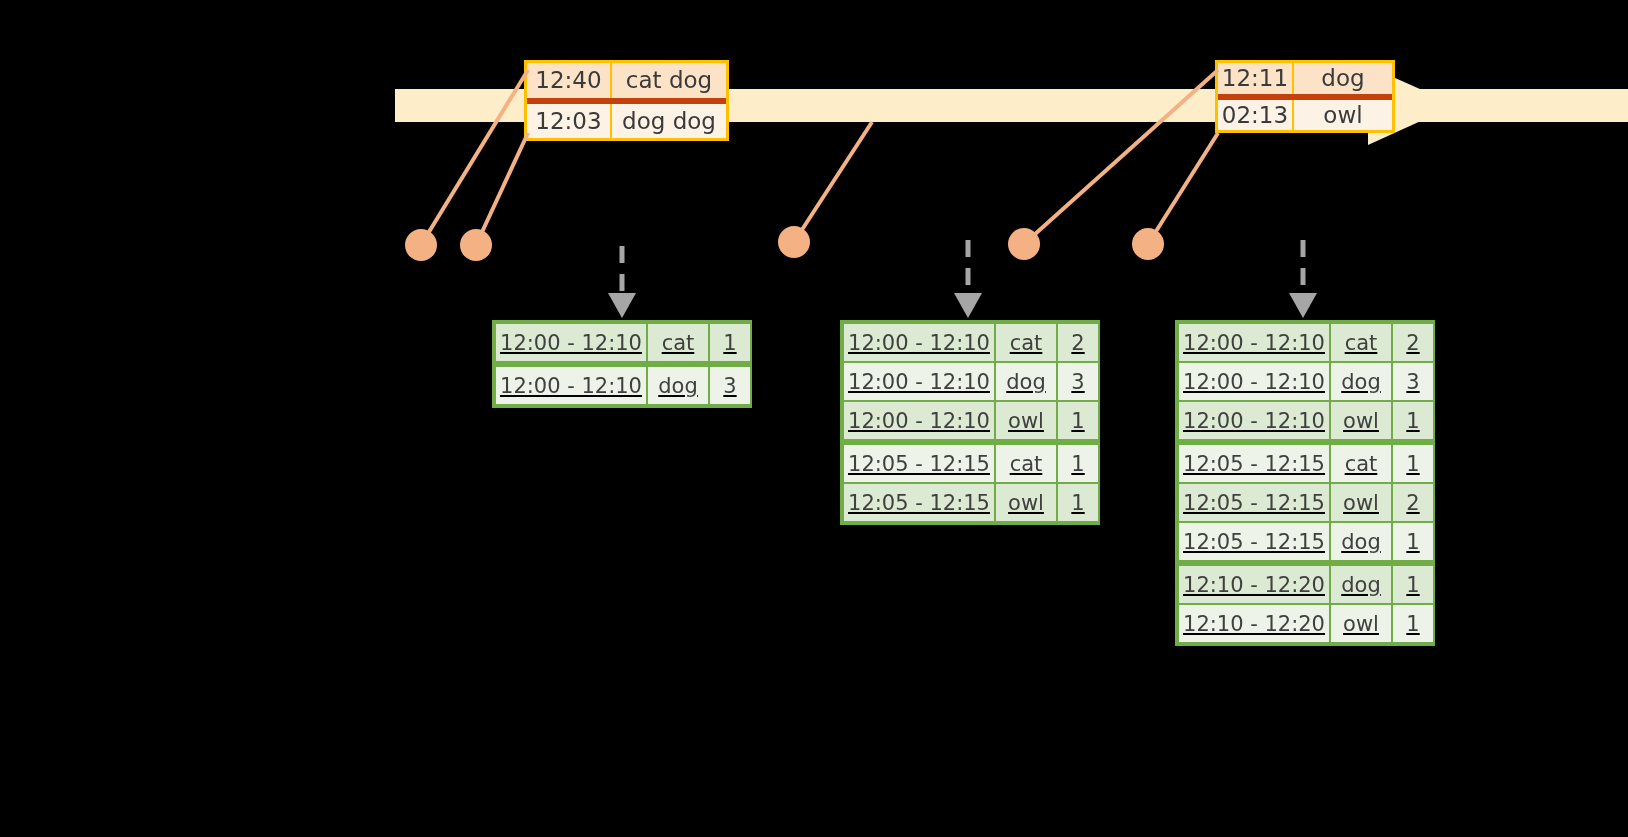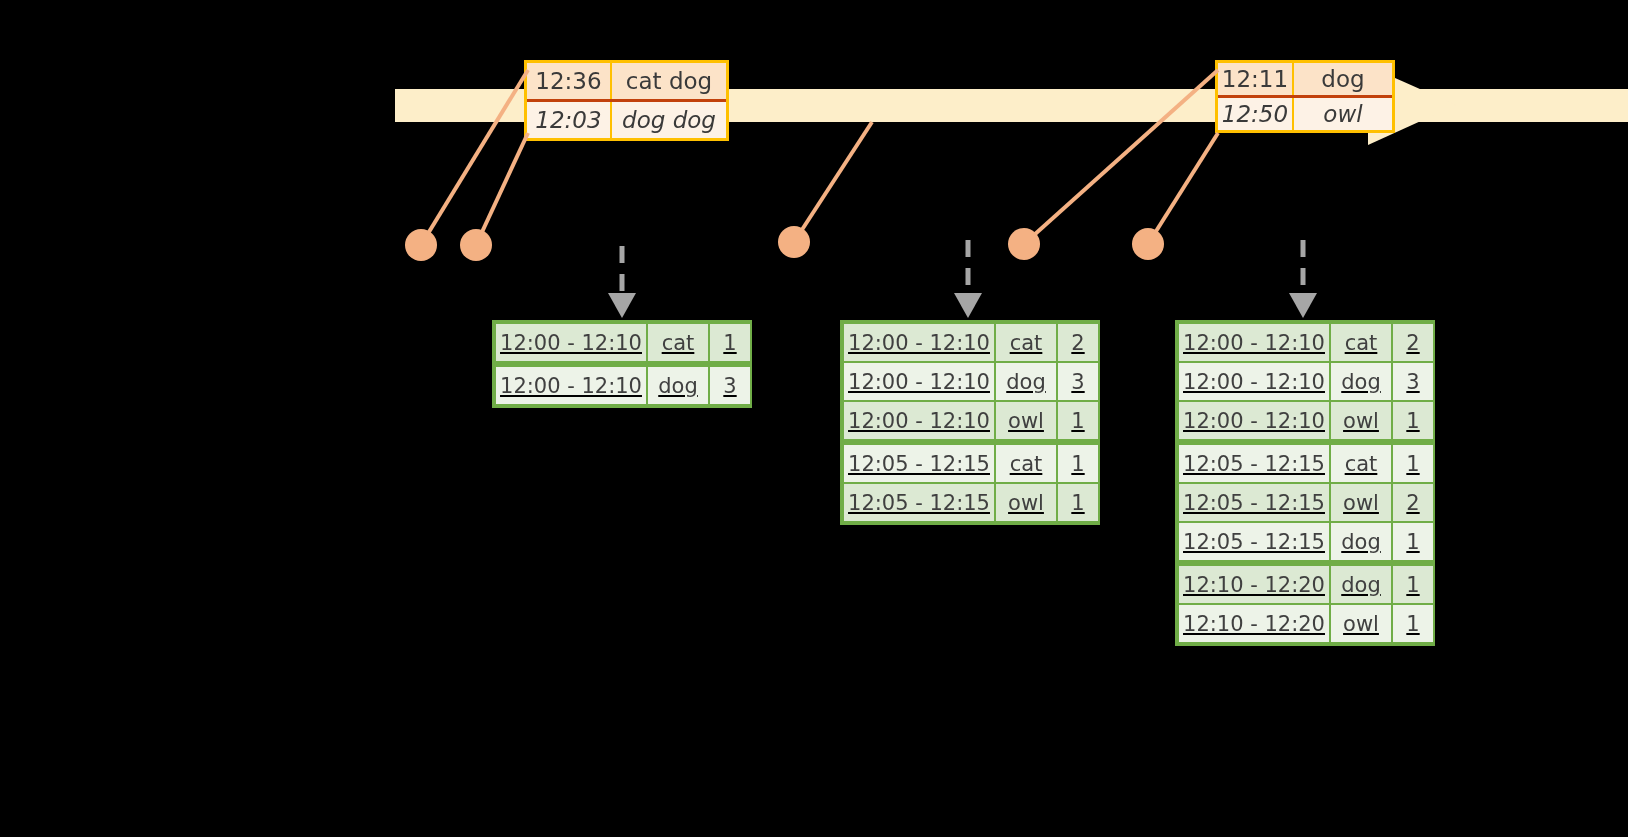--- a/index.html
+++ b/index.html
@@ -8,21 +8,21 @@
 
   .stage{position:absolute;left:0;top:0;width:1628px;height:837px;}
 
   
   .timeline-bar{position:absolute;background:#fdeec9;}
 
   
   .event-box{position:absolute;border:3px solid #ffc000;box-sizing:border-box;
              display:flex;flex-direction:column;}
   .event-row{display:flex;flex:1;}
-  .event-row + .event-row{border-top:3px solid #c2410c;font-style:italic;}
+  .event-row + .event-row{border-top:6px solid #c2410c;}
   .event-row.shade .cell{background:#fce3c8;}
   .event-row.plain .cell{background:#fdf2e6;}
   .event-box .cell{display:flex;align-items:center;justify-content:center;
         font-size:23px;color:#3a3a3a;box-sizing:border-box;}
   .event-box .cell.time{border-right:2px solid #ffc000;}
 
   
   .connector-svg{position:absolute;left:0;top:0;width:1628px;height:837px;
                  pointer-events:none;}
 
@@ -47,37 +47,37 @@
 
   <div class="timeline-bar" style="left:395px;top:89px;width:1375px;height:33px;"></div>
 
   <svg class="connector-svg">
     <polygon points="1368,66 1368,145 1456,105" fill="#fdeec9"></polygon>
     <rect x="395" y="89" width="975" height="33" fill="#fdeec9"></rect>
   </svg>
 
   <div class="event-box" style="left:524px;top:60px;width:205px;height:81px;">
     <div class="event-row shade">
-      <div class="cell time" style="width:85px;">12:36</div>
+      <div class="cell time" style="width:85px;">12:40</div>
       <div class="cell words" style="flex:1;">cat dog</div>
     </div>
     <div class="event-row plain">
       <div class="cell time" style="width:85px;">12:03</div>
       <div class="cell words" style="flex:1;">dog dog</div>
     </div>
   </div>
 
 
   <div class="event-box" style="left:1215px;top:60px;width:180px;height:73px;">
     <div class="event-row shade">
       <div class="cell time" style="width:76px;">12:11</div>
       <div class="cell words" style="flex:1;">dog</div>
     </div>
     <div class="event-row plain">
-      <div class="cell time" style="width:76px;">12:50</div>
+      <div class="cell time" style="width:76px;">02:13</div>
       <div class="cell words" style="flex:1;">owl</div>
     </div>
   </div>
 
   <svg class="connector-svg">
     <g stroke="#f4b183" stroke-width="4" fill="none">
       <line x1="421" y1="245" x2="528" y2="70"></line>
       <line x1="476" y1="245" x2="528" y2="133"></line>
       <line x1="794" y1="242" x2="872" y2="122"></line>
       <line x1="1024" y1="244" x2="1218" y2="70"></line>

